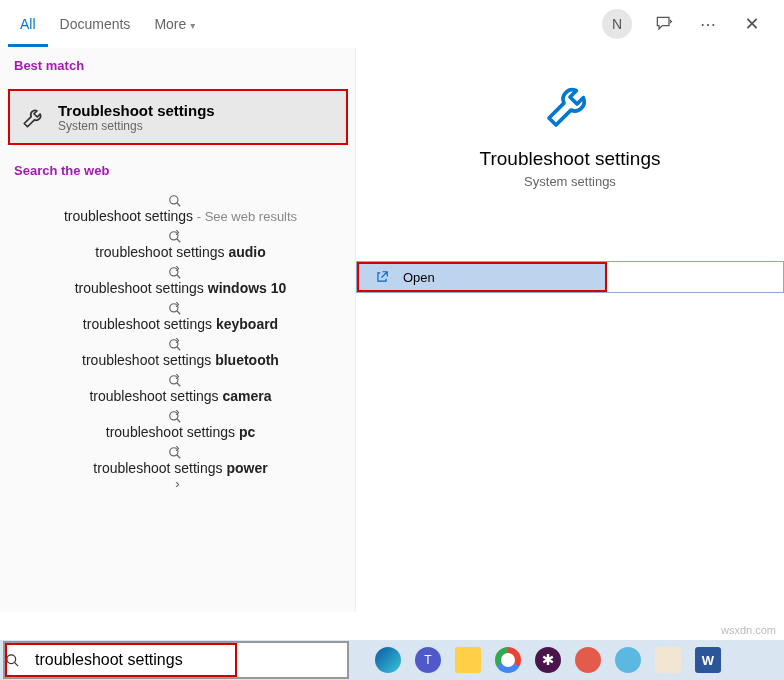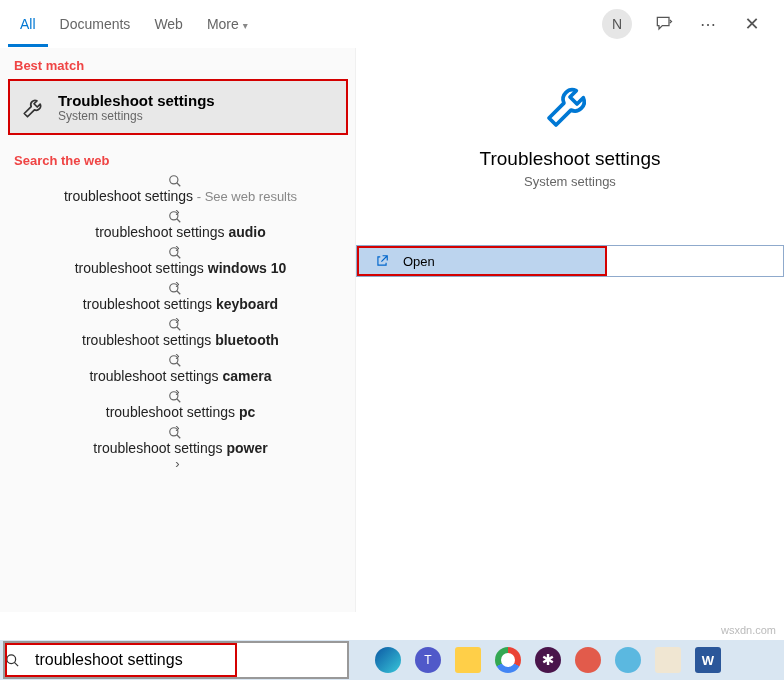--- a/index.html
+++ b/index.html
@@ -10,36 +10,36 @@
   .tab { padding: 14px 12px 12px; font-size: 14px; color: #666; cursor: pointer; position: relative; }
   .tab.active { color: #0078d4; border-bottom: 3px solid #0078d4; }
   .chev { font-size: 10px; margin-left: 4px; color: #888; }
   .top-right { display: flex; align-items: center; gap: 20px; padding-right: 12px; }
   .avatar { width: 30px; height: 30px; border-radius: 50%; background: #e6e6e6; color: #555; display: flex; align-items: center; justify-content: center; font-size: 14px; }
   .icon-btn { width: 24px; height: 24px; display: flex; align-items: center; justify-content: center; color: #555; cursor: pointer; }
   .close-x { font-size: 18px; color: #555; }
   .body { display: flex; height: 564px; }
   .left { width: 356px; background: #fafafa; border-right: 1px solid #f0f0f0; }
   .right { flex: 1; background: #fff; padding-top: 20px; }
-  .section-label { font-size: 13px; font-weight: 600; color: #ef4444; padding: 10px 14px 6px; }
+  .section-label { font-size: 13px; font-weight: 600; color: #a21caf; padding: 10px 14px 16px; }
   .best-match { width: 340px; margin: 0 8px 8px; background: #e8e8e8; border: 2px solid #d40000; display: flex; align-items: center; padding: 10px 8px; cursor: pointer; }
   .bm-icon { width: 32px; height: 32px; display: flex; align-items: center; justify-content: center; margin-right: 8px; color: #333; }
   .bm-title { font-size: 15px; font-weight: 600; color: #000; }
   .bm-sub { font-size: 12px; color: #666; }
   .row { height: 36px; display: flex; align-items: center; padding: 0 14px; cursor: pointer; flex-direction: column; }
   .row .search-ic { width: 20px; color: #666; font-size: 14px; }
   .row .txt { flex: 1; font-size: 14px; color: #222; padding-left: 6px; }
   .row .txt .bold { font-weight: 600; }
   .row .txt .hint { color: #888; font-size: 13px; }
   .row .arrow { color: #555; font-size: 13px; }
   .preview { text-align: center; }
   .pv-icon { width: 60px; height: 60px; margin: 6px auto 14px; display: flex; align-items: center; justify-content: center; }
   .pv-title { font-size: 19px; color: #000; margin-bottom: 4px; }
   .pv-sub { font-size: 13px; color: #666; }
-  .actions { margin-top: 56px; border: 1px solid #8faacc; }
+  .actions { margin-top: 72px; border: 1px solid #8faacc; }
   .action { height: 30px; background: #bcd4ee; display: flex; align-items: center; padding: 0 16px; font-size: 13px; color: #000; cursor: pointer; }
   .action.highlight { border: 2px solid #d40000; width: 250px; }
   .action .open-ic { width: 20px; color: #0066cc; margin-right: 8px; font-size: 13px; }
   .taskbar { position: absolute; bottom: 0; left: 0; width: 784px; height: 40px; background: #d9e6f2; display: flex; align-items: center; }
   .search-wrap { width: 346px; height: 38px; background: #fff; border: 2px solid #999; margin: 1px 6px 1px 3px; display: flex; align-items: center; position: relative; }
   .search-hl { position: absolute; left: 0; top: 0; right: 110px; bottom: 0; border: 2px solid #d40000; pointer-events: none; }
   .search-wrap .sic { width: 30px; text-align: center; color: #333; font-size: 15px; }
   .search-wrap input { border: none; outline: none; font-size: 16px; flex: 1; padding-right: 8px; background: transparent; }
   .tb-icons { display: flex; gap: 14px; padding-left: 20px; }
   .tb-icon { width: 26px; height: 26px; border-radius: 50%; display: flex; align-items: center; justify-content: center; font-size: 15px; }
@@ -47,21 +47,20 @@
   svg { display: block; }
 </style>
 </head>
 <body>
 
 <div class="panel">
   <div class="topbar">
     <div class="tabs">
       <div class="tab active">All</div>
       <div class="tab">Documents</div>
-      <div class="tab">Web</div>
       <div class="tab"><span>More</span><span class="chev">▾</span></div>
     </div>
     <div class="top-right">
       <div class="avatar">N</div>
       <div class="icon-btn">
         <svg width="20" height="20" viewBox="0 0 24 24" fill="none" stroke="#555" stroke-width="1.5">
             <path d="M4 4h14v10H10l-4 4v-4H4z"></path>
             <path d="M19 7l2 2-2 2"></path>
           </svg>
       </div>

